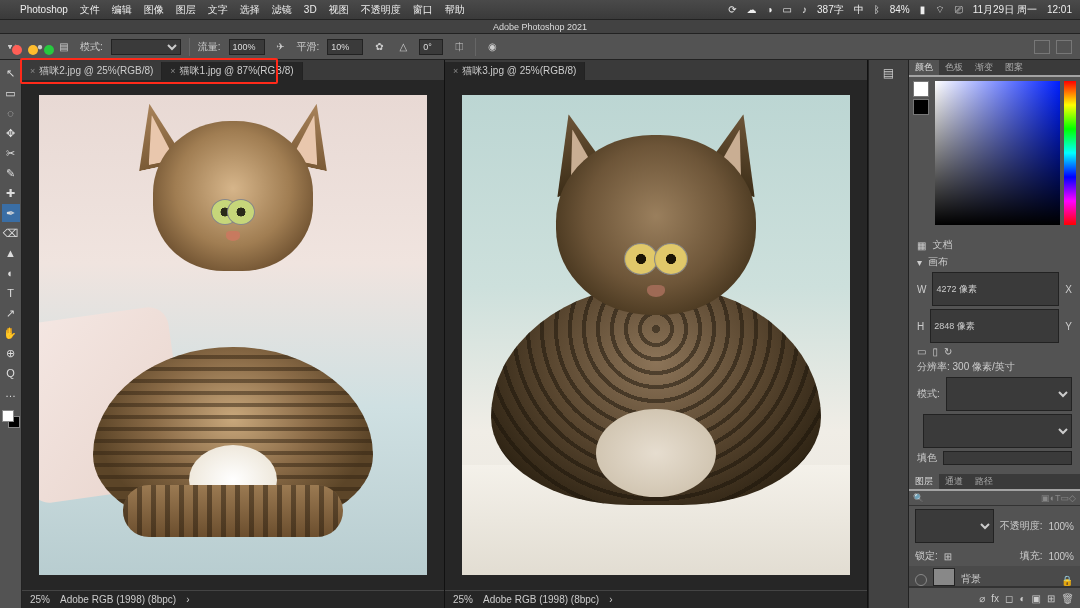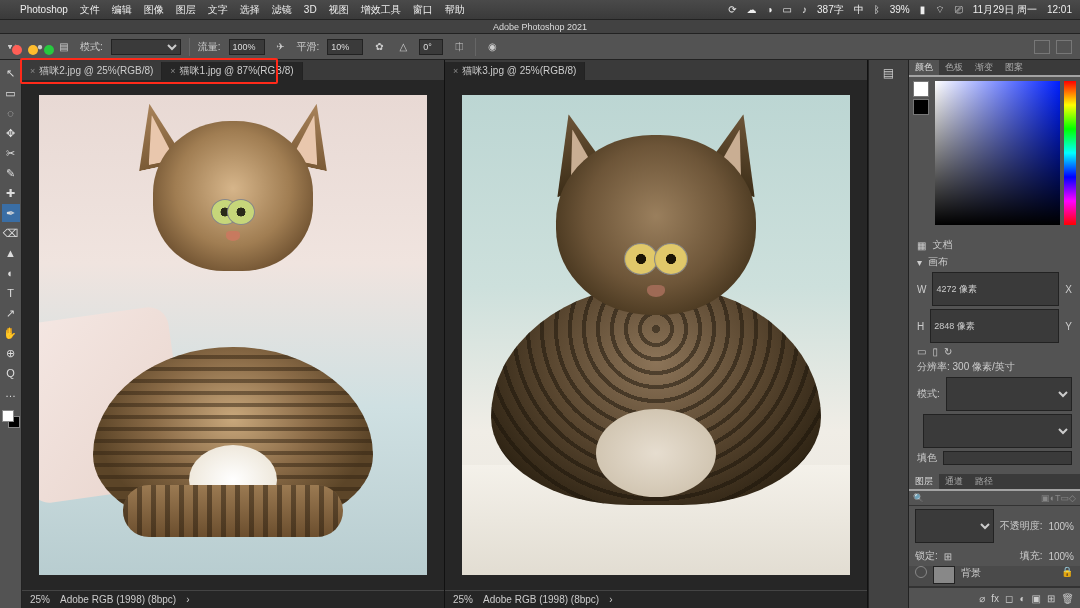--- a/index.html
+++ b/index.html
@@ -45,21 +45,21 @@
 .ptab.act{background:#535353;color:#ddd}
 .colorpick{height:160px;display:flex;padding:4px;gap:4px}
 .colorfield{flex:1;background:linear-gradient(to right,#fff,#0020ff);position:relative}
 .colorfield::after{content:"";position:absolute;inset:0;background:linear-gradient(to bottom,transparent,#000)}
 .huebar{width:12px;background:linear-gradient(#f00,#ff0,#0f0,#0ff,#00f,#f0f,#f00)}
 .colorsw{width:18px;display:flex;flex-direction:column;gap:2px}
 .colorsw div{width:16px;height:16px;border:1px solid #777}
 .propsbody{padding:6px 8px;font-size:9px;color:#ccc}
 .propsrow{display:flex;align-items:center;gap:6px;margin:3px 0}
 .propsrow input,.propsrow select{flex:1;height:23px;background:#3a3a3a;border:1px solid #222;color:#ccc;font-size:9px;padding:16px 3px}
-.layerrow{height:22px;display:flex;align-items:flex-start;gap:6px;padding:0 6px;background:#4a4a4a;border-bottom:1px solid #333}
+.layerrow{height:22px;display:flex;align-items:flex-end;gap:6px;padding:0 6px;background:#4a4a4a;border-bottom:1px solid #333}
 .eye{width:12px;height:12px;border:1px solid #888;border-radius:50%}
 .thumb{width:22px;height:18px;background:#888;border:1px solid #222}
 .layertools{height:22px;display:flex;align-items:center;justify-content:flex-end;gap:6px;padding:0 6px;border-top:1px solid #333;font-size:10px;color:#aaa}
 .panelstrip{display:flex;justify-content:flex-end;padding:2px 4px;border-bottom:1px solid #333}
 .panelstrip span{font-size:9px;color:#888}
 
 .cat1{background:linear-gradient(180deg,#e8d9d4 0%,#f0e4df 35%,#cfe0e2 65%,#b8cdd0 100%)}
 .cat1 .pillow{position:absolute;left:-20px;bottom:80px;width:160px;height:180px;background:linear-gradient(135deg,#f5e8e4,#e8d4cc);border-radius:20px;transform:rotate(-8deg)}
 .cat1 .body{position:absolute;left:50%;bottom:48px;transform:translateX(-50%);width:280px;height:180px;background:radial-gradient(ellipse at 50% 40%,#c9a87c 0%,#8a6b47 40%,#5c4528 70%);border-radius:50% 50% 40% 40%/60% 60% 40% 40%}
 .cat1 .body::before,.cat1 .body::after{content:"";position:absolute;background:repeating-linear-gradient(0deg,rgba(50,35,18,.5) 0 4px,transparent 4px 12px)}
@@ -99,33 +99,33 @@
   <span class="app">Photoshop</span>
   <span>文件</span>
   <span>编辑</span>
   <span>图像</span>
   <span>图层</span>
   <span>文字</span>
   <span>选择</span>
   <span>滤镜</span>
   <span>3D</span>
   <span>视图</span>
-  <span>增效工具</span>
+  <span>不透明度</span>
   <span>窗口</span>
   <span>帮助</span>
   <div class="menubar-right">
     <span>⟳</span>
     <span>☁</span>
     <span>◑</span>
     <span>▭</span>
     <span>♪</span>
     <span>387字</span>
     <span>中</span>
     <span>ᛒ</span>
-    <span>39%</span>
+    <span>84%</span>
     <span>▮</span>
     <span>⌔</span>
     <span>⎚</span>
     <span>11月29日 周一</span>
     <span>12:01</span>
   </div>
 </div>
 
 <div class="window">
   <div class="traffic">

